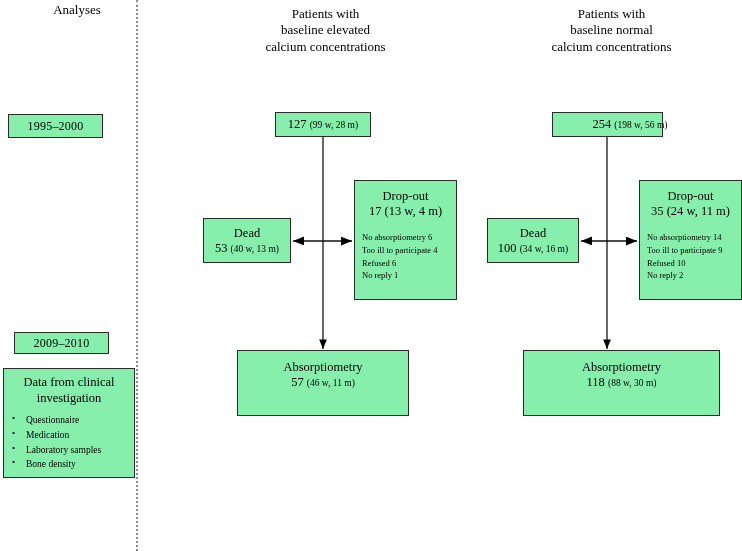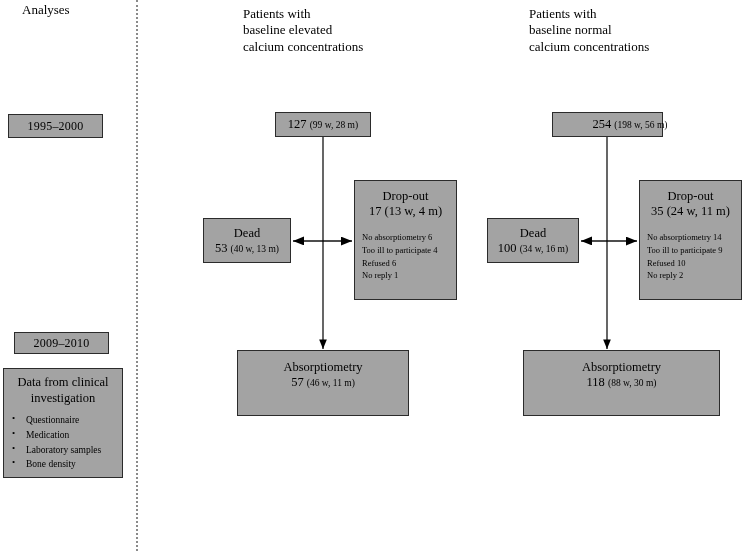--- a/index.html
+++ b/index.html
@@ -14,27 +14,27 @@
     background: #ffffff;
     font-family: "Liberation Serif", "DejaVu Serif", serif;
     color: #000000;
     overflow: hidden;
   }
   .abs { position: absolute; }
 
   
   .col-title {
     font-size: 13px;
-    text-align: left;
+    text-align: center;
     line-height: 1.25;
     color: #000;
   }
   .box {
     border: 1px solid #2b2b2b;
-    background: #a3a3a3;
+    background: #86efac;
     box-sizing: border-box;
   }
   .box-center {
     display: flex;
     flex-direction: column;
     align-items: center;
     justify-content: center;
     text-align: center;
   }
   .year-box {
@@ -115,21 +115,21 @@
   <div class="abs col-title" style="left:22px; top:2px; width:110px;">Analyses</div>
 
   <div class="abs box box-center year-box" style="left:8px; top:114px; width:95px; height:24px;">
     <span>1995–2000</span>
   </div>
 
   <div class="abs box box-center year-box" style="left:14px; top:332px; width:95px; height:22px;">
     <span>2009–2010</span>
   </div>
 
-  <div class="abs box" style="left:3px; top:368px; width:120px; height:110px;">
+  <div class="abs box" style="left:3px; top:368px; width:132px; height:110px;">
     <div class="datainv-title">Data from clinical</div>
     <div class="datainv-title" style="margin-top:0;">investigation</div>
     <ul class="bullets">
       <li>Questionnaire</li>
       <li>Medication</li>
       <li>Laboratory samples</li>
       <li>Bone density</li>
     </ul>
   </div>
 

